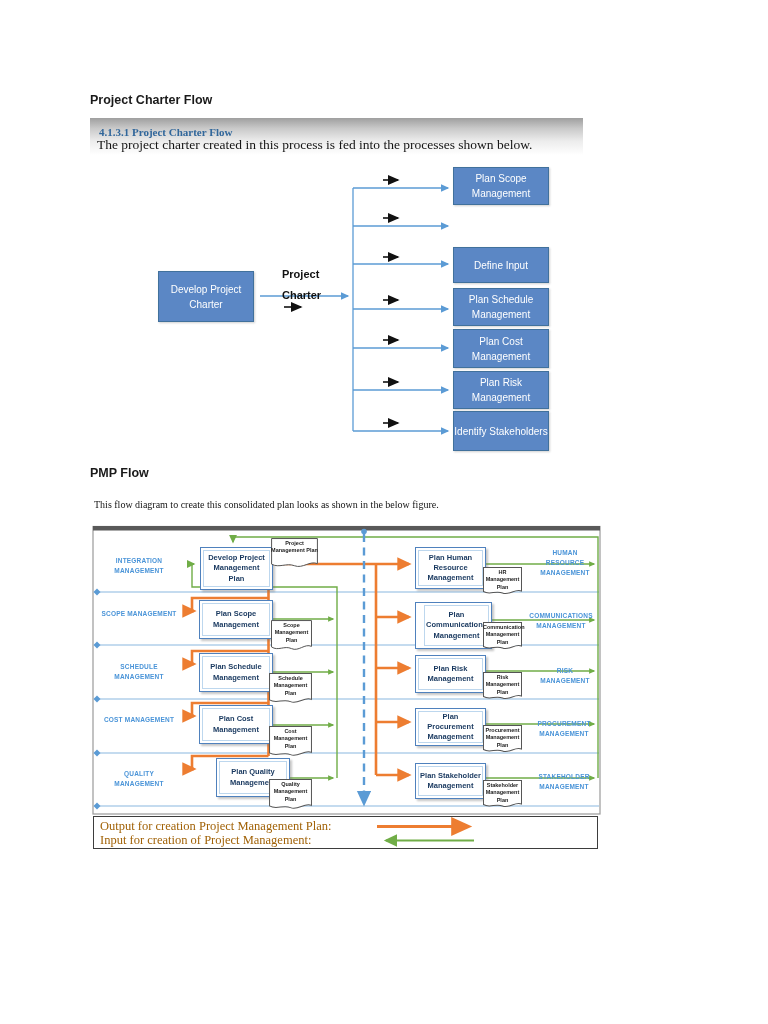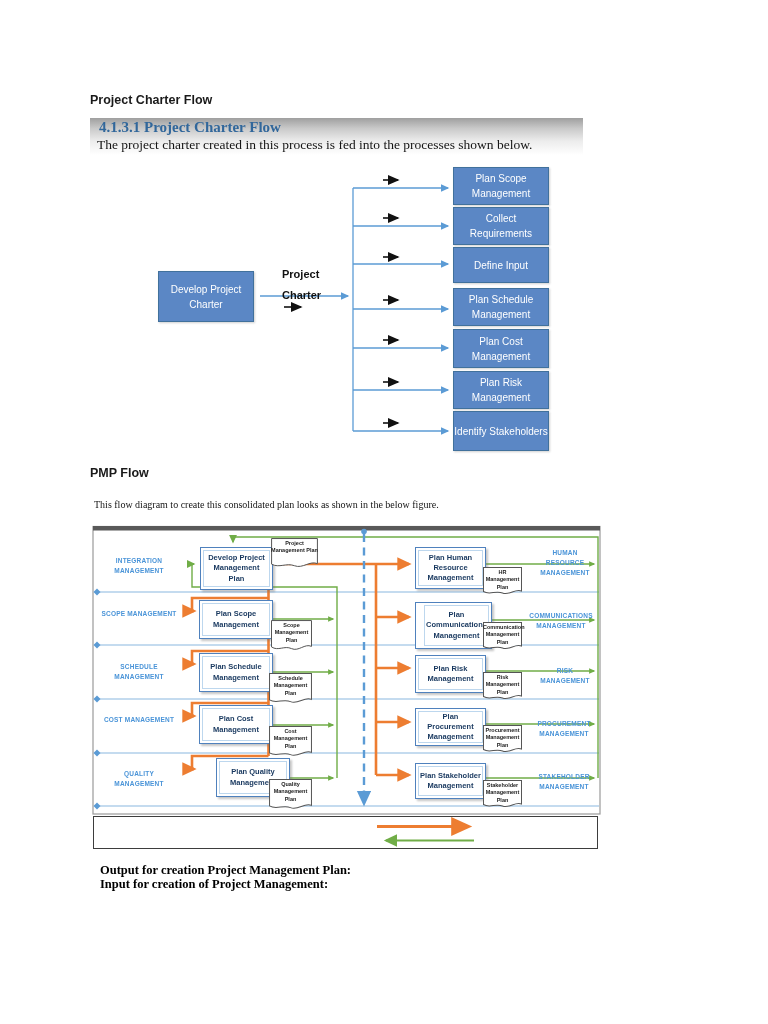--- a/index.html
+++ b/index.html
@@ -6,22 +6,22 @@
   #page{position:relative;width:740px;height:1024px;background:#ffffff;overflow:hidden;
         font-family:"Liberation Sans",sans-serif;}
   .abs{position:absolute;}
   svg.overlay{position:absolute;left:0;top:0;z-index:1;pointer-events:none;}
 
   .h-sans{font-weight:bold;font-size:12.5px;color:#1a1a1a;z-index:2;}
   .serif{font-family:"Liberation Serif",serif;}
 
   .band{left:90px;top:118px;width:493px;height:37px;z-index:2;
         background:linear-gradient(180deg,#9f9f9f 0%,#c9c9c9 28%,#ececec 62%,#ffffff 100%);}
-  .band-title{position:absolute;left:9px;top:1px;font-family:"Liberation Serif",serif;
-        font-weight:bold;font-size:15px;color:#31679b;}
+  .band-title{position:absolute;left:9px;top:8px;font-family:"Liberation Serif",serif;
+        font-weight:bold;font-size:11px;color:#31679b;}
   .band-body{position:absolute;left:7px;top:19px;font-family:"Liberation Serif",serif;
         font-size:13.5px;color:#141414;white-space:nowrap;}
 
   .bluebox{background:#5b87c5;border:1px solid #41719c;color:#fff;font-size:10px;
         line-height:1.5;display:flex;align-items:center;justify-content:center;text-align:center;
         z-index:2;box-shadow:1px 1px 2px rgba(120,120,120,.35);}
   .conn-label{font-weight:bold;font-size:11px;color:#111;line-height:1.9;text-align:left;z-index:2;}
 
   .pbox{background:#fff;border:1px solid #4f81bd;padding:2px;z-index:2;
         box-shadow:1.5px 1.5px 2px rgba(110,110,110,.4);}
@@ -31,22 +31,22 @@
 
   .doc{z-index:3;}
   .doc svg{position:absolute;left:0;top:0;width:100%;height:100%;}
   .doc .doc-label{position:absolute;left:0;top:2px;width:100%;text-align:center;
         font-size:5.5px;line-height:1.35;color:#222;font-weight:bold;}
 
   .lane{z-index:2;font-size:6.5px;font-weight:bold;color:#4a94d8;text-align:center;
         line-height:1.5;letter-spacing:.2px;}
 
   .legendbox{left:93px;top:816px;width:503px;height:31px;border:1.5px solid #3d3d3d;z-index:2;}
-  .legendbox div{position:absolute;left:6px;font-family:"Liberation Serif",serif;font-weight:bold;
-        font-size:12.5px;color:#000000;white-space:nowrap;margin-top:44px;}
+  .legendbox div{position:absolute;left:6px;font-family:"Liberation Serif",serif;font-weight:normal;
+        font-size:12.5px;color:#a16207;white-space:nowrap;}
 </style>
 </head>
 <body>
 
 <div id="page">
 
   <svg class="overlay" width="768" height="1024">
     <defs>
       <marker id="aB" markerWidth="8" markerHeight="8" refX="5.5" refY="3" orient="auto">
         <path d="M0,0 L6.5,3 L0,6 Z" fill="#5b9bd5"></path>
@@ -151,21 +151,20 @@
   <div class="abs h-sans" style="left:90px;top:93px;">Project Charter Flow</div>
   <div class="abs band">
     <div class="band-title">4.1.3.1 Project Charter Flow</div>
     <div class="band-body">The project charter created in this process is fed into the processes shown below.</div>
   </div>
 
   <div class="abs bluebox" style="left:158px;top:271px;width:94px;height:49px;">Develop Project Charter</div>
   <div class="abs conn-label" style="left:282px;top:264px;width:46px;">Project Charter</div>
 
   <div class="abs bluebox" style="left:453px;top:167px;width:94px;height:36px;">Plan Scope Management</div>
-  <div class="abs bluebox" style="left:453px;top:207px;width:94px;height:36px;">Collect Requirements</div>
   <div class="abs bluebox" style="left:453px;top:247px;width:94px;height:34px;">Define Input</div>
   <div class="abs bluebox" style="left:453px;top:288px;width:94px;height:36px;">Plan Schedule Management</div>
   <div class="abs bluebox" style="left:453px;top:329px;width:94px;height:37px;">Plan Cost Management</div>
   <div class="abs bluebox" style="left:453px;top:371px;width:94px;height:36px;">Plan Risk Management</div>
   <div class="abs bluebox" style="left:453px;top:411px;width:94px;height:38px;">Identify Stakeholders</div>
 
   <div class="abs h-sans" style="left:90px;top:466px;">PMP Flow</div>
   <div class="abs serif" style="left:94px;top:499px;font-size:10px;color:#141414;white-space:nowrap;z-index:2;">This flow diagram to create this consolidated plan looks as shown in the below figure.</div>
 
   <div class="abs lane" style="left:100px;top:556px;width:78px;">INTEGRATION MANAGEMENT</div>

